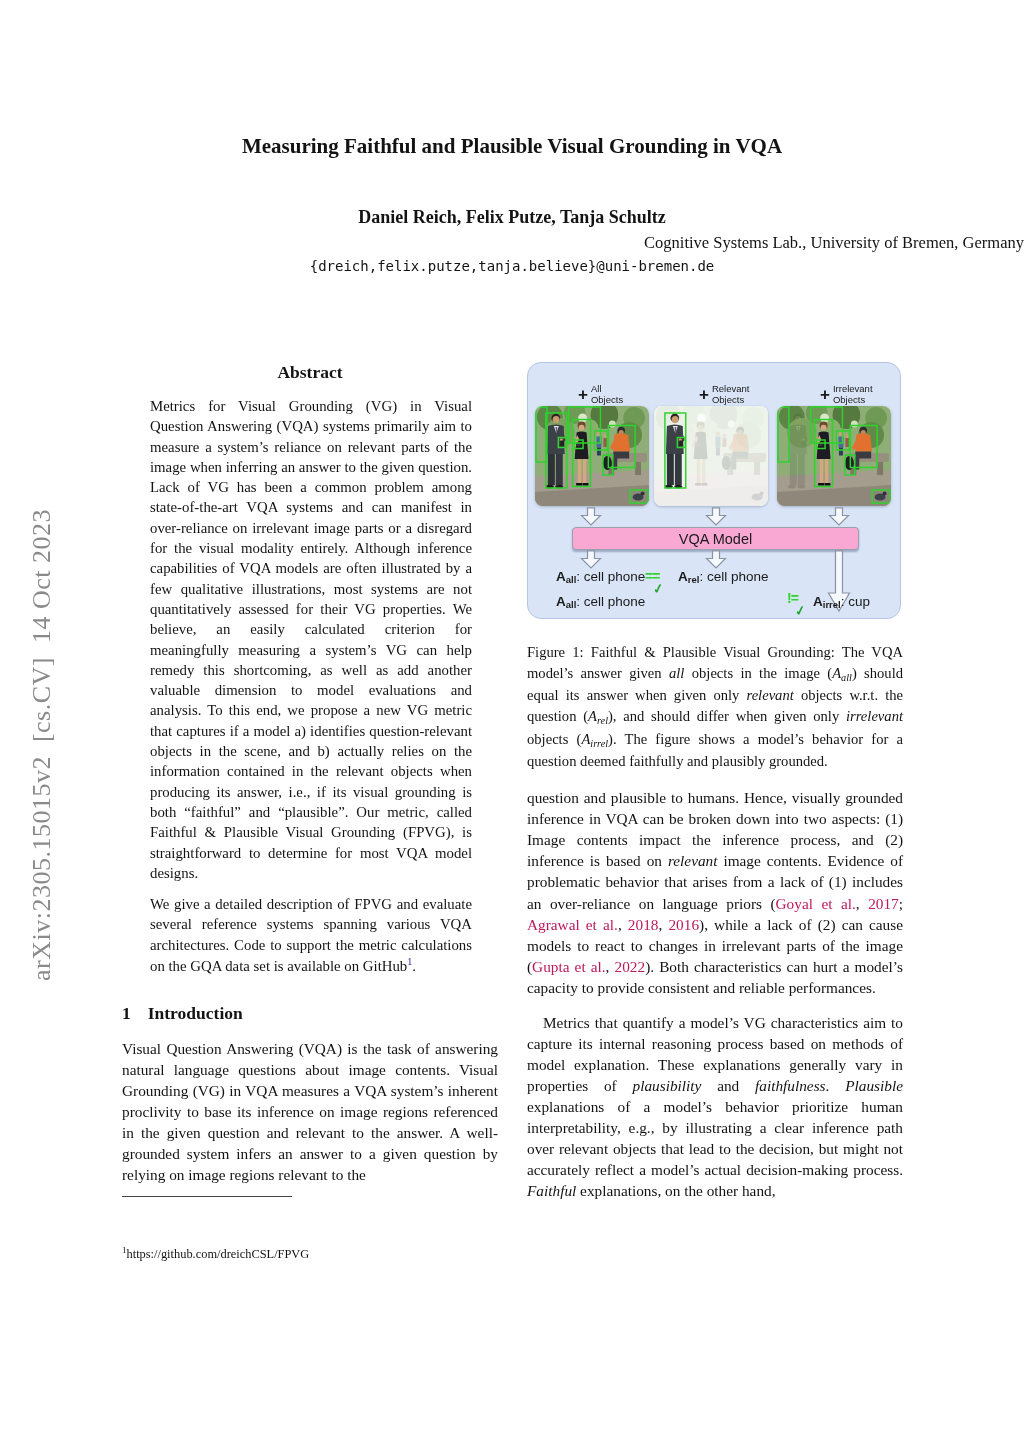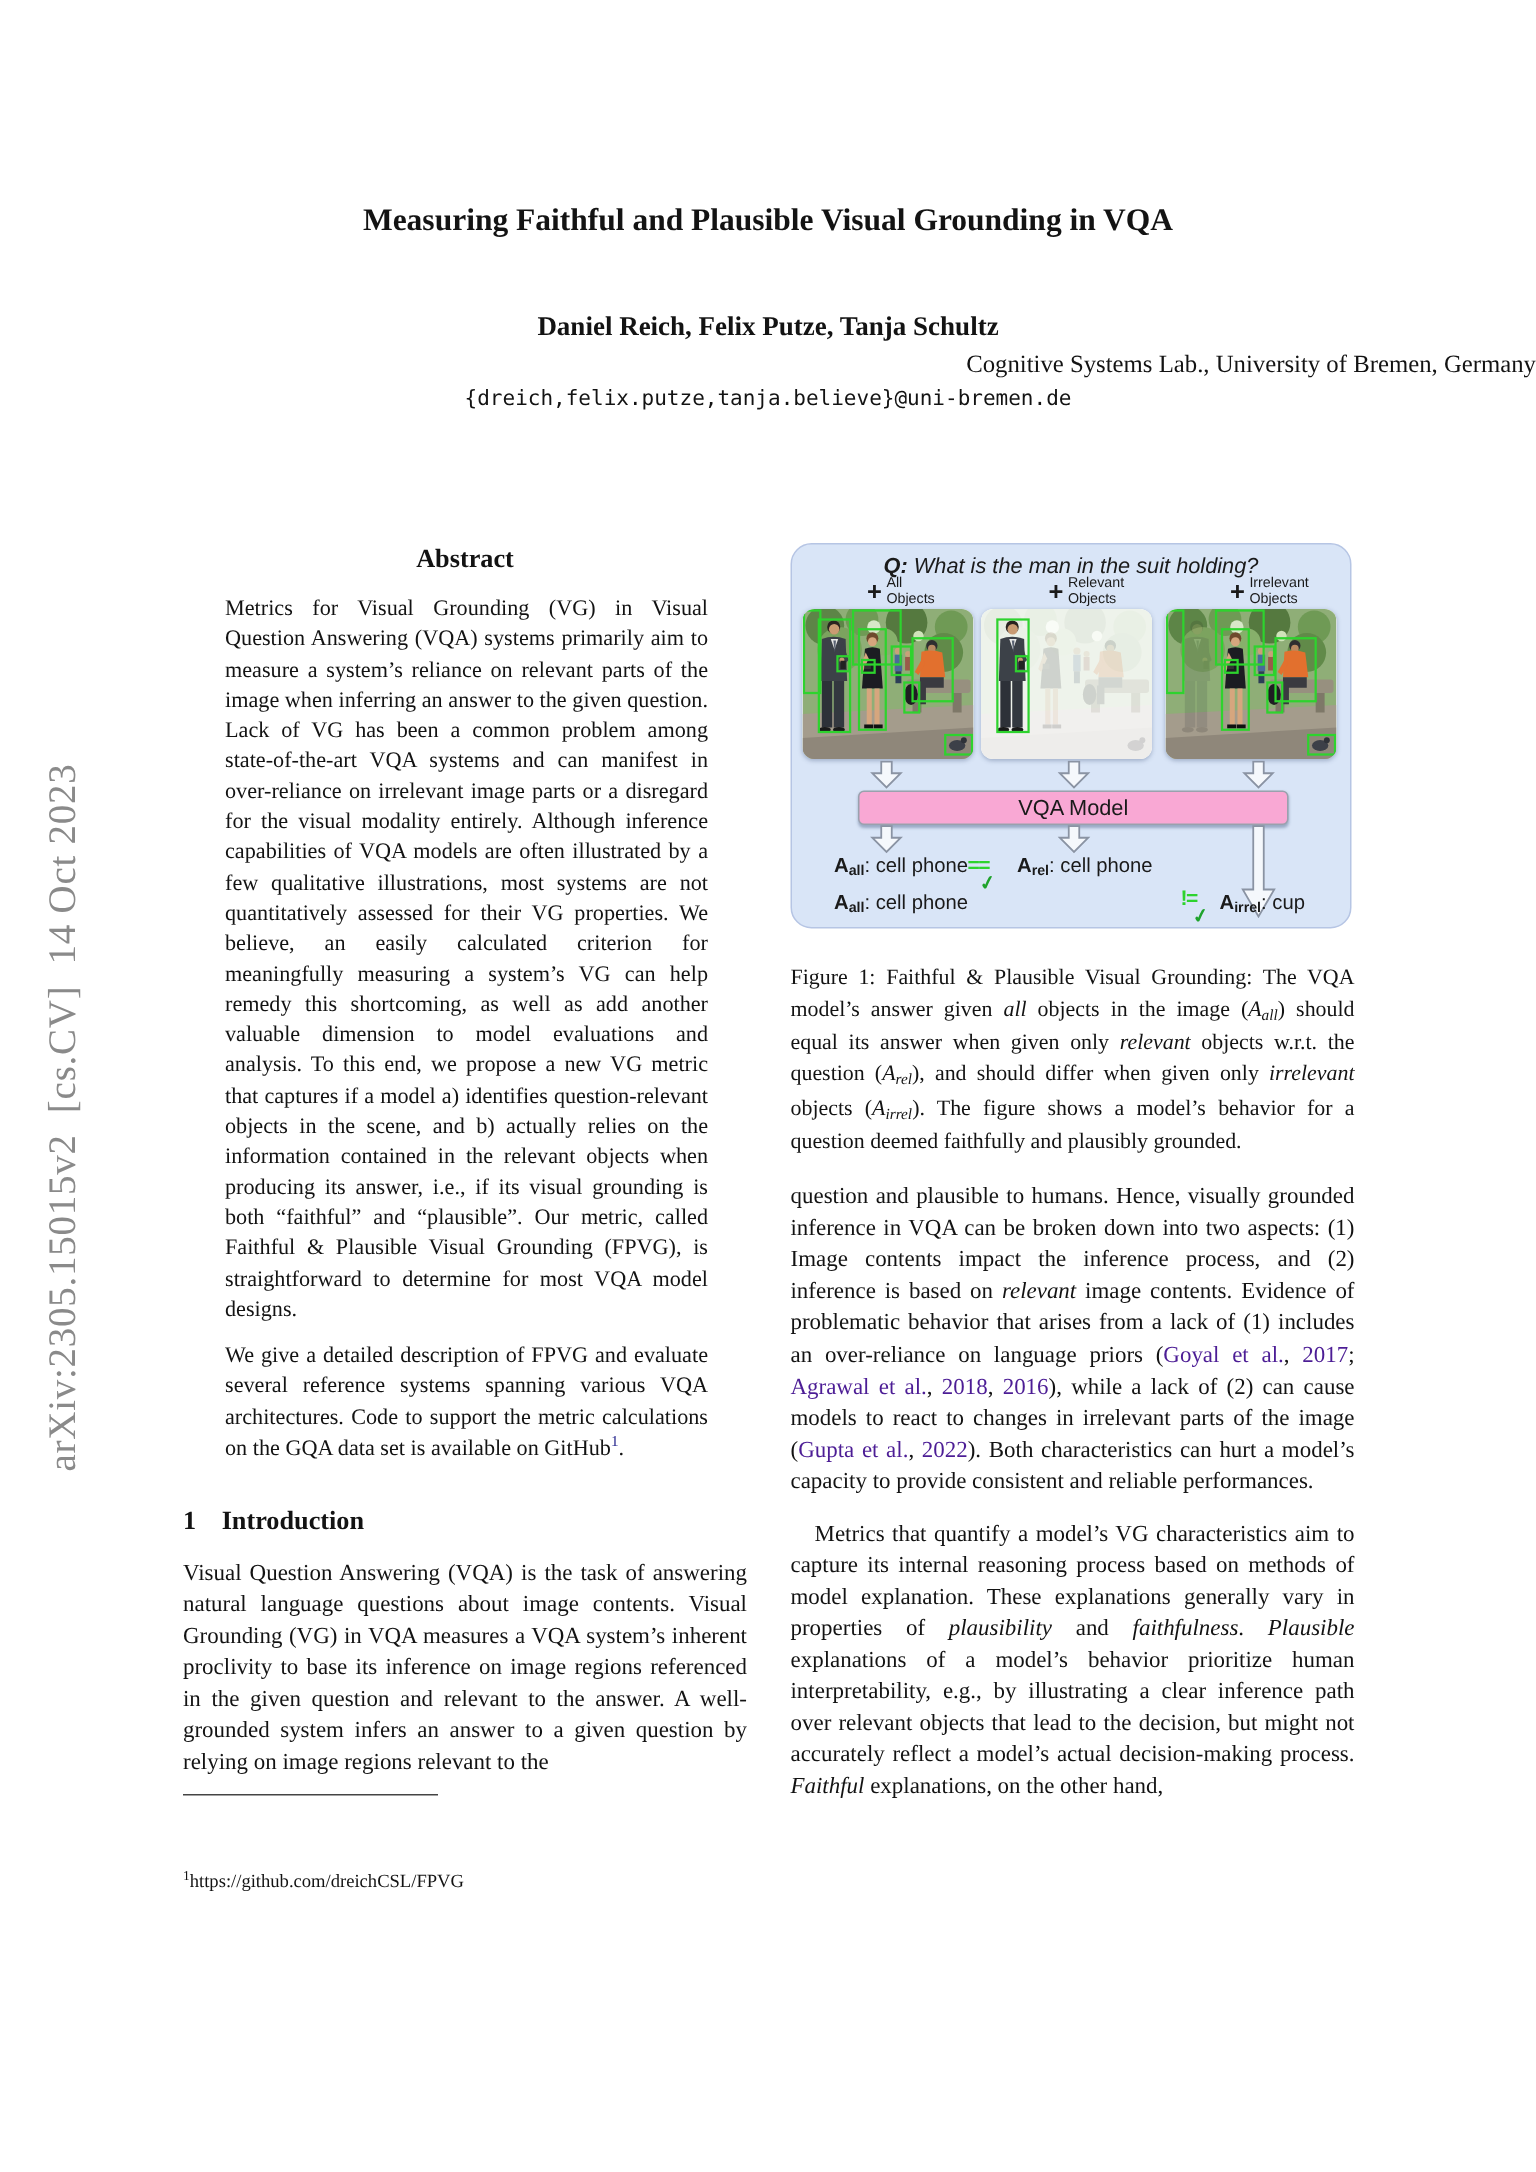--- a/index.html
+++ b/index.html
@@ -32,21 +32,21 @@
   .fn-rule{width:170px;height:0;border-top:1.2px solid #444;margin:11px 0 4px 0;}
   .fn{font-size:12.4px;margin-top:48px;}
   .fn sup{font-size:9px;}
   .fn-url{color:#131313;}
 
   
   .rt-i{font-style:italic;}
   .rt-qb{font-weight:bold;}
   .rt-m{font-style:italic;}
   .rt-msub{font-style:italic;font-size:.7em;vertical-align:-.28em;}
-  .rt-cite{color:#4c1d95;}
+  .rt-cite{color:#be185d;}
   .rt-fnref{color:#23238c;font-size:.68em;vertical-align:super;}
 
   
   .fig{position:relative;width:374px;height:257px;background:#d9e5f7;
        border:1.5px solid #b6c5e4;border-radius:14px;
        font-family:"Liberation Sans",sans-serif;color:#1a1a1a;box-sizing:border-box;}
   .fig-q{position:absolute;top:7px;left:0;width:100%;text-align:center;
          font-size:14.5px;font-style:italic;}
   .p-label{position:absolute;top:21px;display:flex;align-items:center;gap:3px;}
   .p-plus{font-size:17px;font-weight:bold;line-height:1;}
@@ -96,21 +96,20 @@
 
     <p class="body-p">Visual Question Answering (VQA) is the task of answering natural language questions about image contents. Visual Grounding (VG) in VQA measures a VQA system’s inherent proclivity to base its inference on image regions referenced in the given question and relevant to the answer. A well-grounded system infers an answer to a given question by relying on image regions relevant to the</p>
 
     <div class="fn-rule"></div>
     <div class="fn"><sup>1</sup><span class="fn-url">https://github.com/dreichCSL/FPVG</span></div>
   </section>
 
   <section class="col-right">
 
     <figure class="fig" style="margin:0">
-      <div class="fig-q"><span class="rt-qb">Q:</span><span> What is the man in the suit holding?</span></div>
 
       <div class="p-label" style="left:50px">
         <span class="p-plus">+</span>
         <span class="p-ltxt"><span>All</span><br>
         <span>Objects</span></span>
       </div>
       <div class="p-label" style="left:171px">
         <span class="p-plus">+</span>
         <span class="p-ltxt"><span>Relevant</span><br>
         <span>Objects</span></span>

